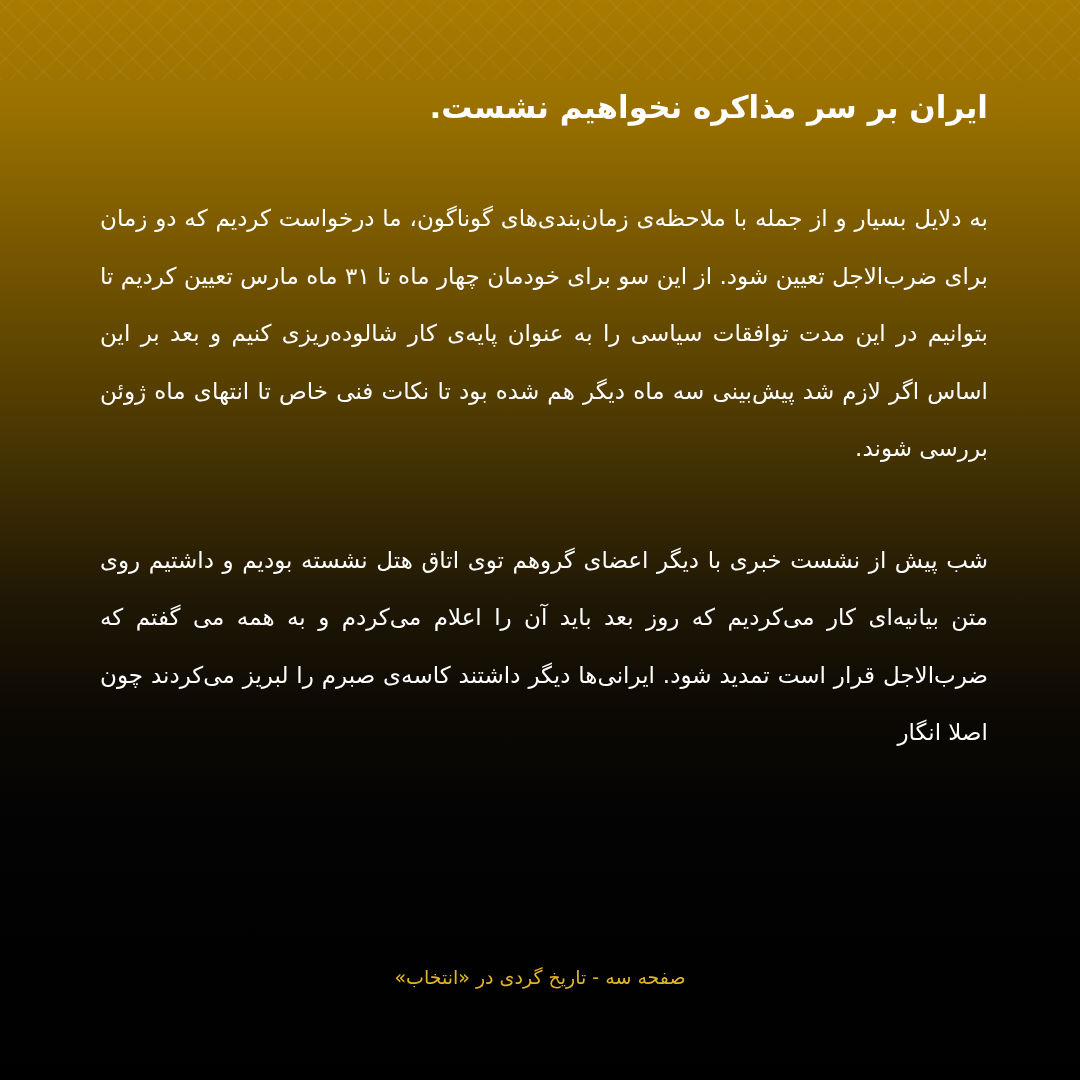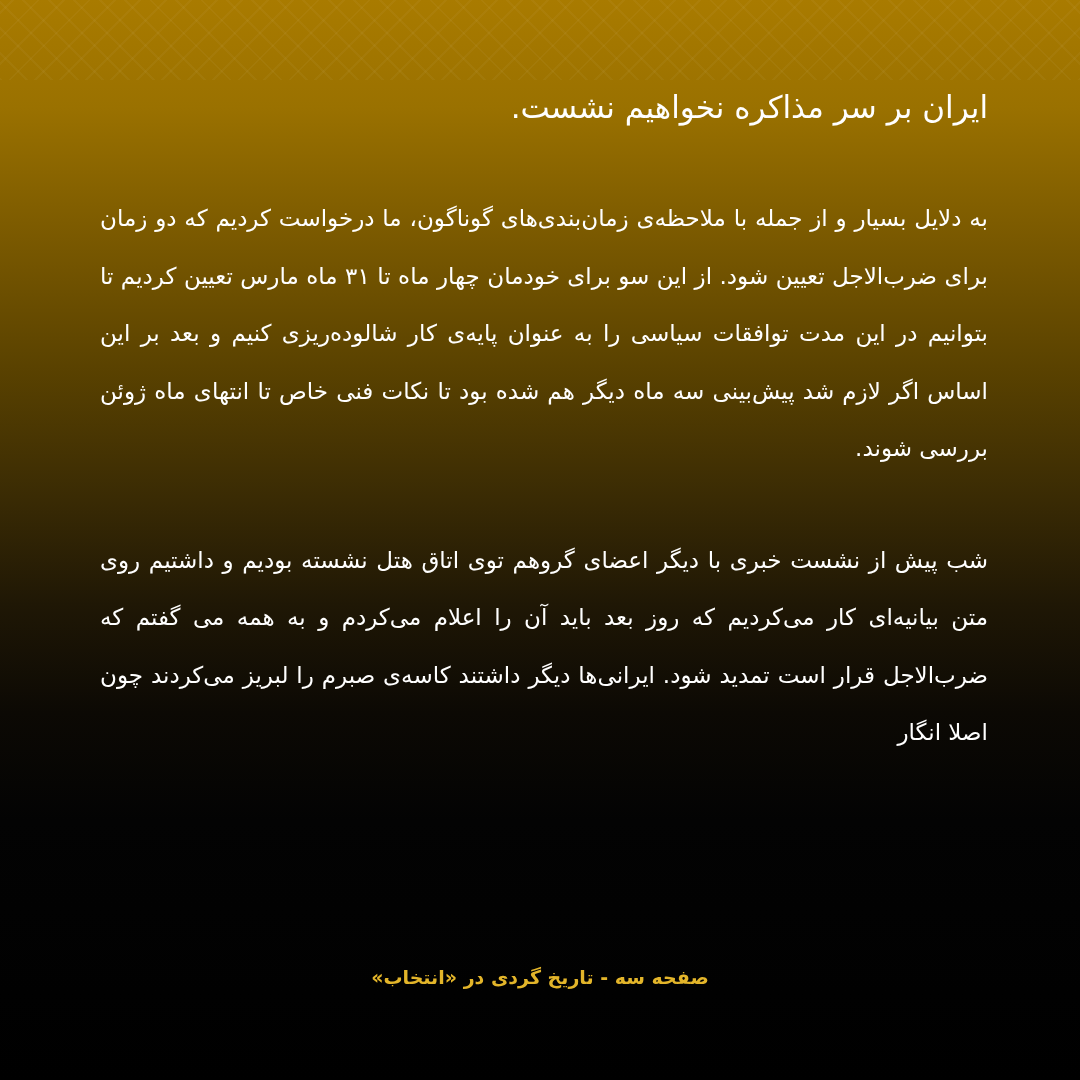--- a/index.html
+++ b/index.html
@@ -40,39 +40,39 @@
       top: 78px;
       width: 888px;
       direction: rtl;
       text-align: justify;
       text-align-last: right;
     }
     .headline {
       font-size: 31px;
       line-height: 58px;
       margin: 0;
-      font-weight: normal;
+      font-weight: bold;
       text-align: right;
     }
     .para {
       font-size: 23px;
       line-height: 57.5px;
       margin: 54px 0 0 0;
       text-align: justify;
       text-align-last: right;
     }
     .footer {
       position: absolute;
       left: 0;
       top: 966px;
       width: 1080px;
       text-align: center;
       direction: rtl;
       font-size: 19px;
-      font-weight: bold;
+      font-weight: normal;
       color: #e3b52a;
     }
   </style>
 </head>
 <body>
 
 <div class="pattern"></div>
 
 <div class="article">
   <h1 class="headline">ایران بر سر مذاکره نخواهیم نشست.</h1>

